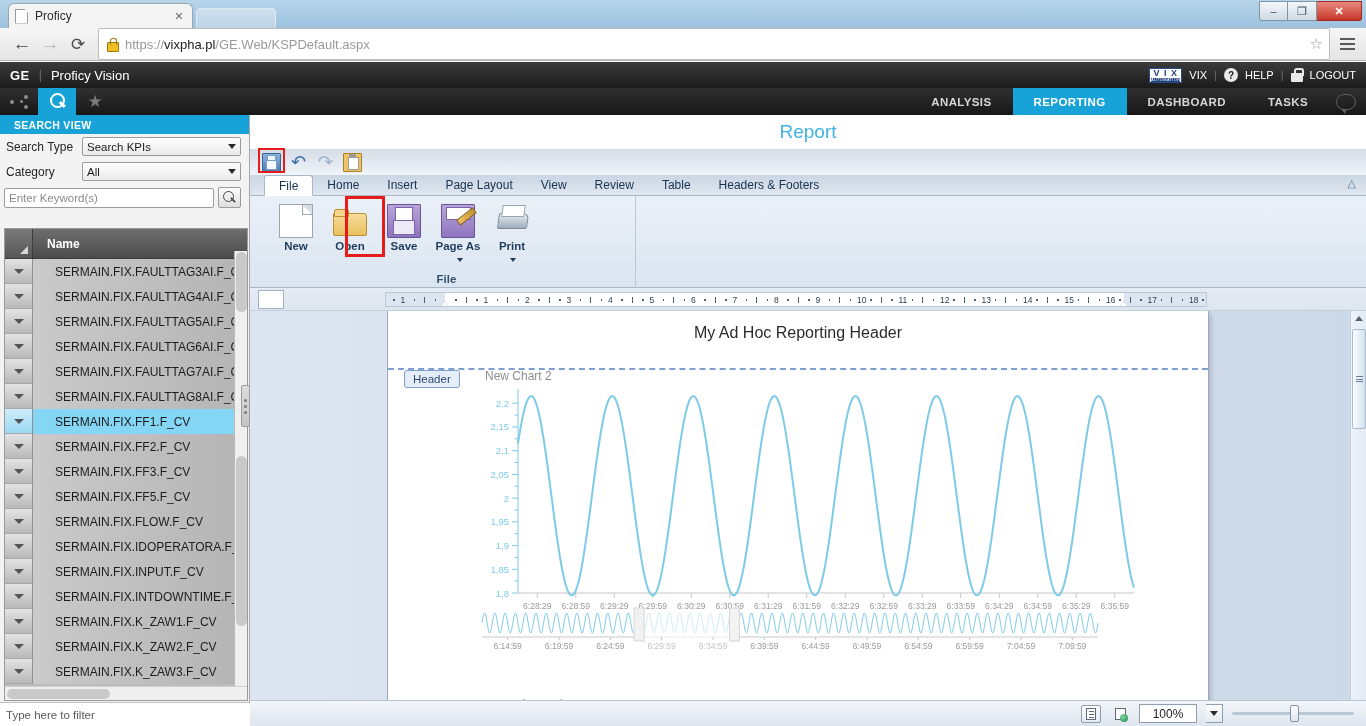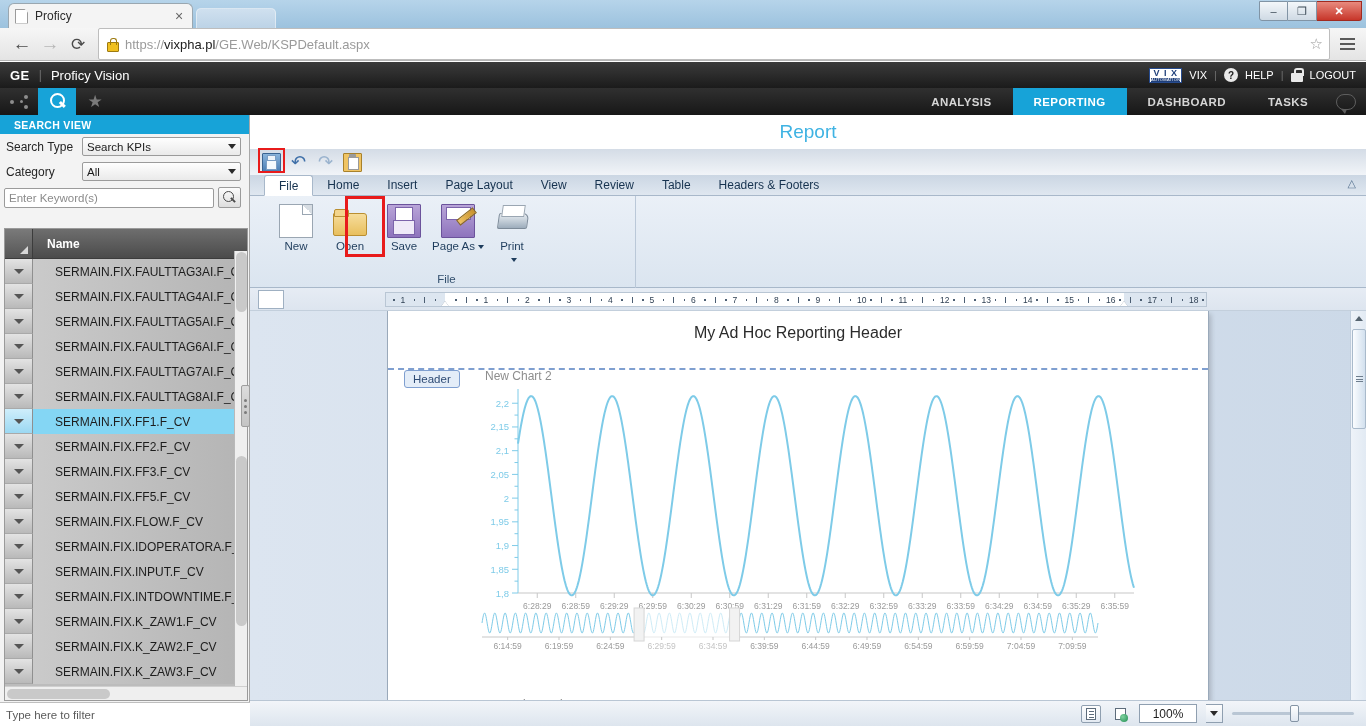--- a/index.html
+++ b/index.html
@@ -260,20 +260,21 @@
     background:#fff; border:1px solid #a8b8ca; border-bottom:1px solid #fff;
     border-radius:3px 3px 0 0; position:relative; top:1px;
   }
   .ribbon-collapse{
     position:absolute; right:10px; top:62px; font-size:11px; color:#5a7693;
   }
   .ribbon-body{
     position:absolute; left:0; top:81px; width:1116px; height:92px;
     background:linear-gradient(#eaf0f7,#dbe5f0);
     border-bottom:1px solid #a8b8ca;
+    font-weight:bold;
   }
   .rgroup{
     position:absolute; left:8px; top:0; width:378px; height:92px;
     border-right:1px solid #bac8d8;
   }
   .rbtns{ display:flex; align-items:flex-start; gap:2px; padding:5px 0 0 12px;}
   .rbtn{ width:52px; display:flex; flex-direction:column; align-items:center; gap:2px; padding-top:3px;}
   .rbtn .lbl{ font-size:11.5px; color:#1e3c5c; text-align:center; line-height:13px;}
   .ri{ width:34px; height:34px; position:relative; }
   .ri-new{ background:#fff; border:1px solid #9aa6b2; }

